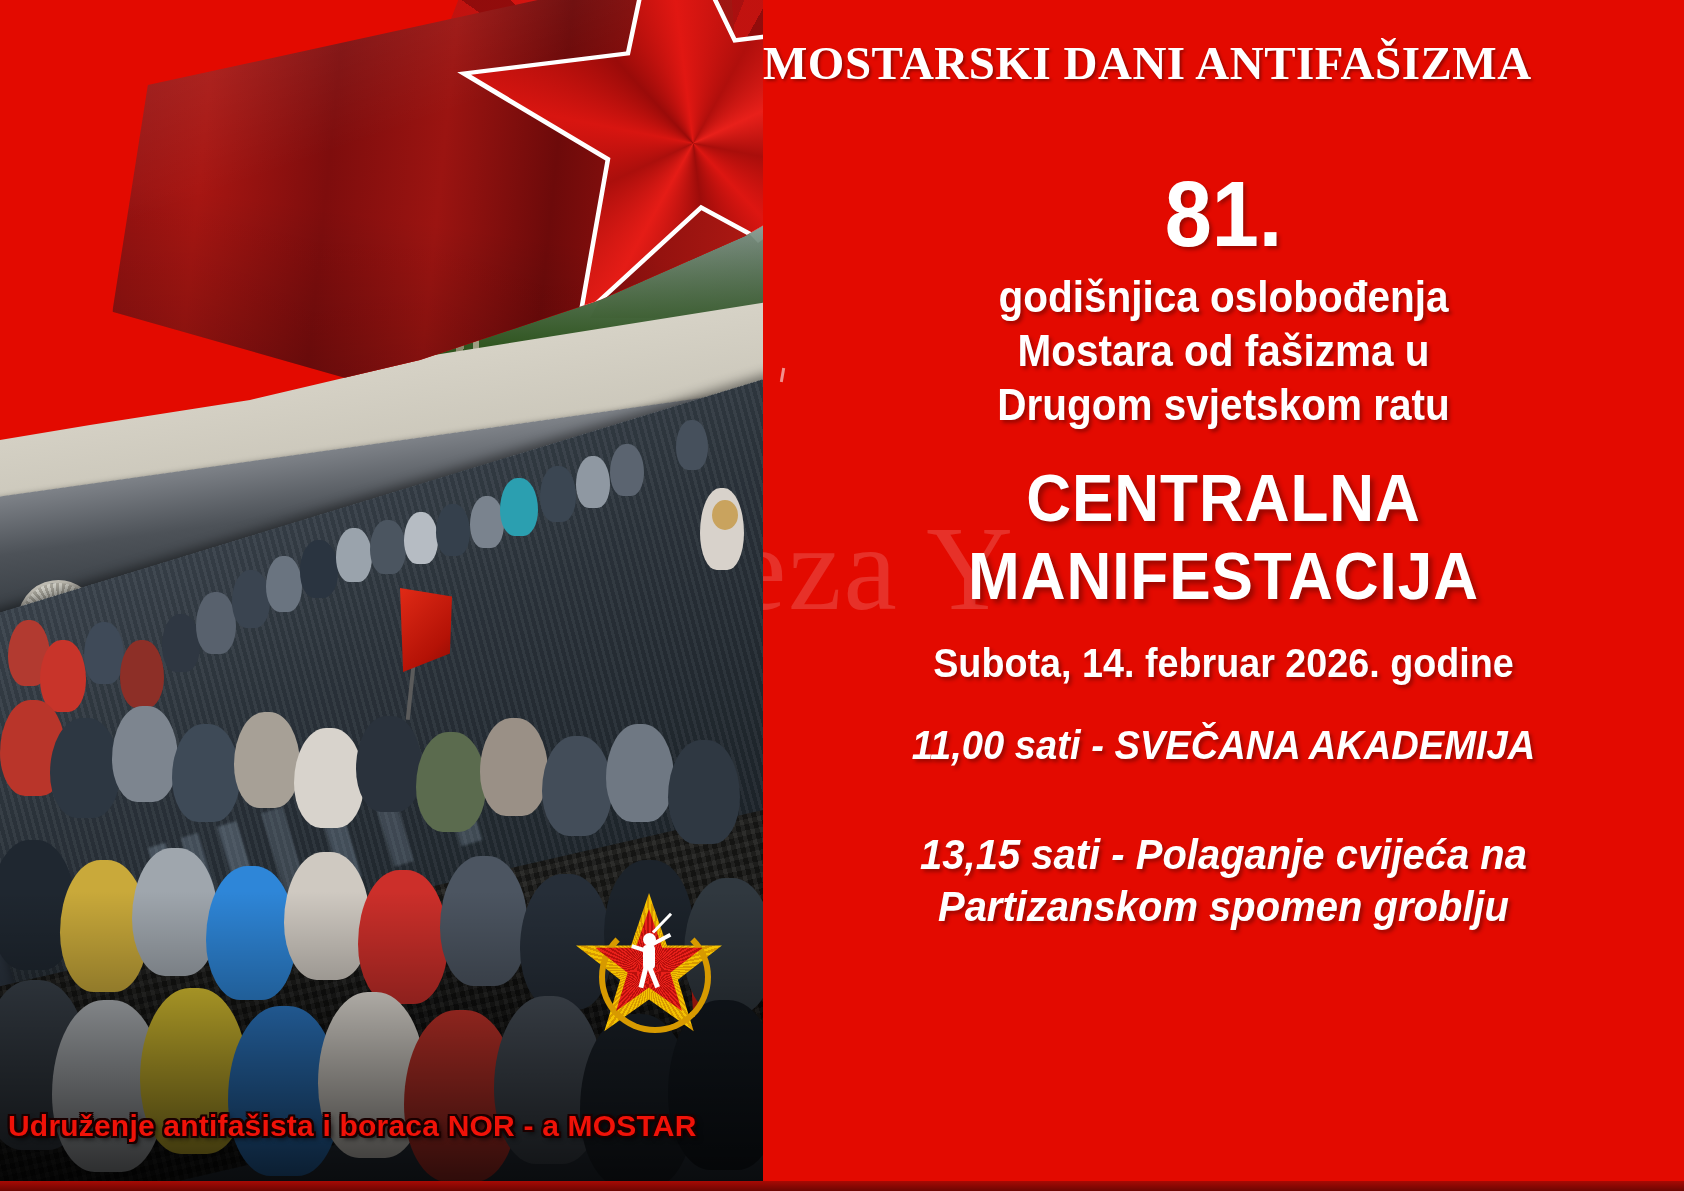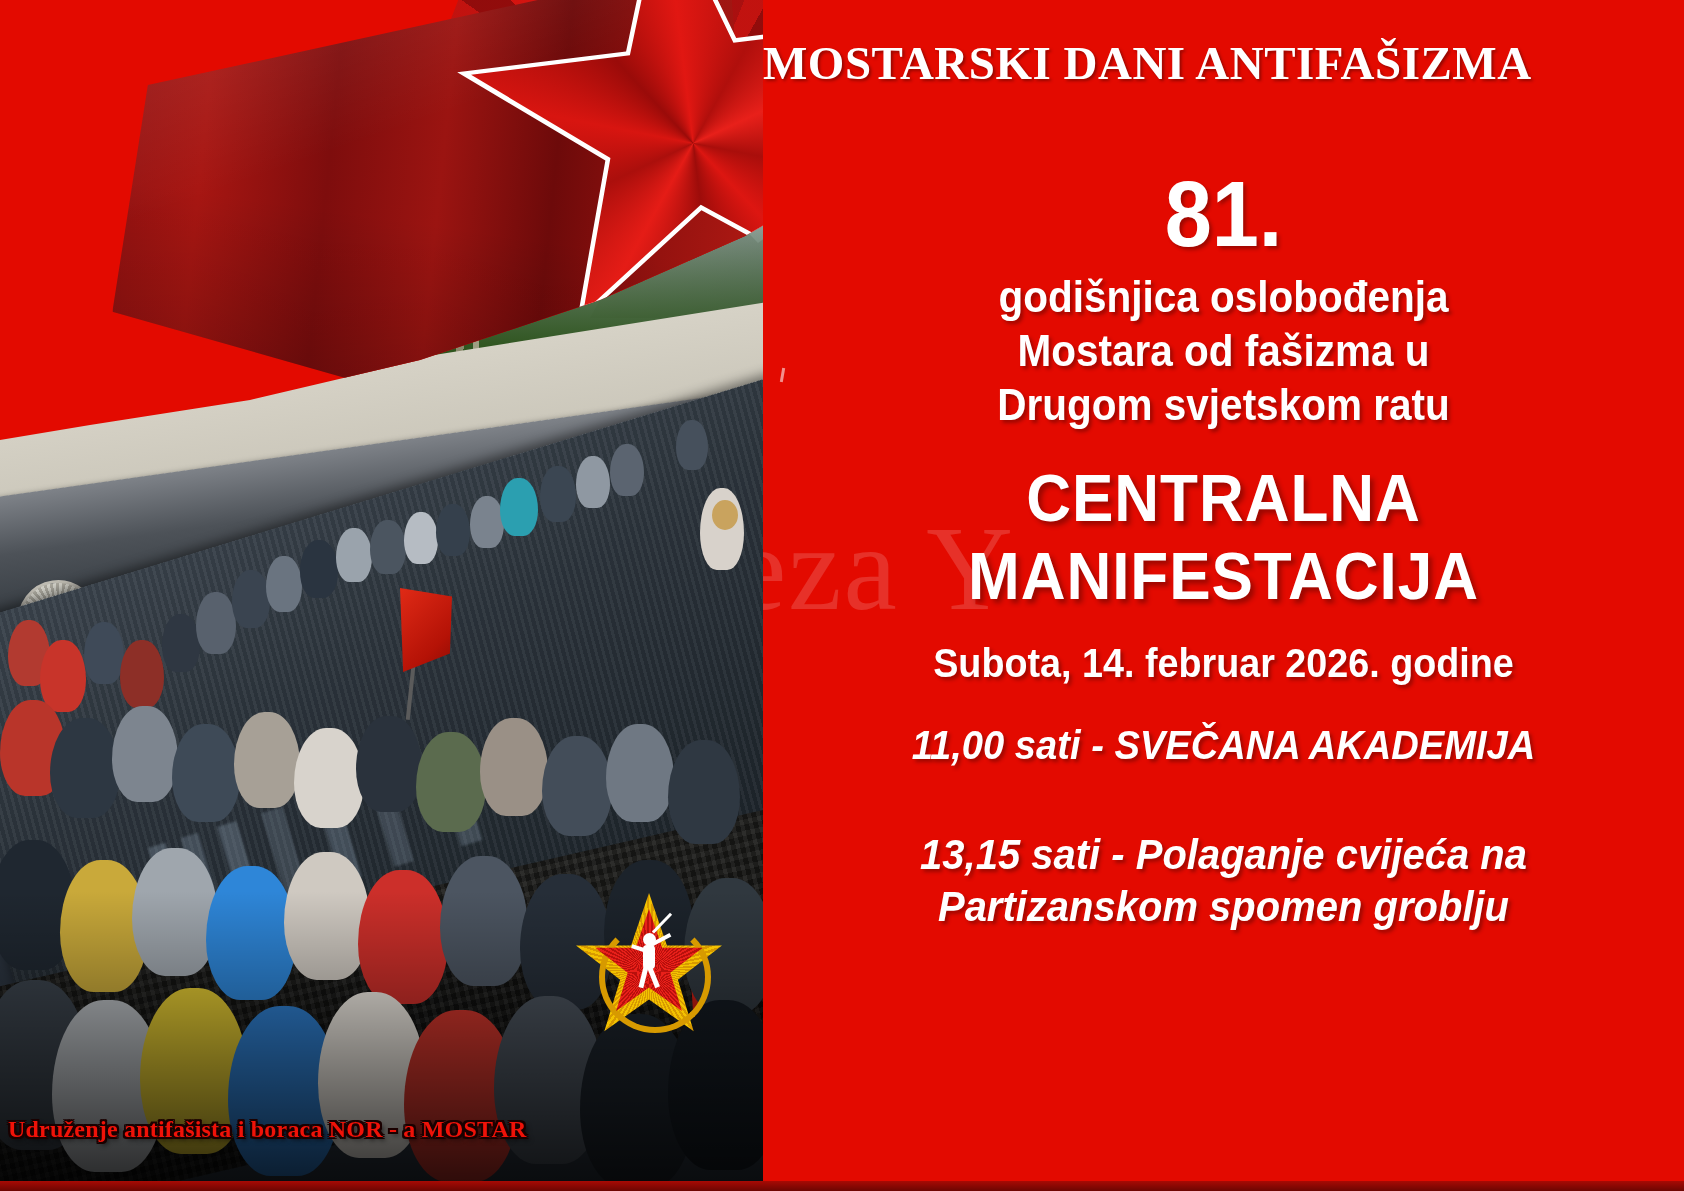--- a/index.html
+++ b/index.html
@@ -160,22 +160,22 @@
   .emblem .f-body{left:14px;top:12px;width:12px;height:24px;border-radius:4px;}
   .emblem .f-arm1{left:22px;top:10px;width:22px;height:4px;transform:rotate(-28deg);transform-origin:0 50%;}
   .emblem .f-arm2{left:2px;top:16px;width:16px;height:4px;transform:rotate(18deg);transform-origin:100% 50%;}
   .emblem .f-leg1{left:12px;top:33px;width:5px;height:22px;transform:rotate(14deg);}
   .emblem .f-leg2{left:22px;top:33px;width:5px;height:22px;transform:rotate(-22deg);}
   .emblem .f-rifle{left:24px;top:-2px;width:26px;height:3px;transform:rotate(-46deg);transform-origin:0 50%;}
 
   
   .photo-caption{
     position:absolute;left:8px;bottom:48px;width:760px;
-    font-family:Liberation Serif, serif;
-    font-weight:bold;font-size:24px;letter-spacing:.2px;
+    font-family:Liberation Sans, sans-serif;
+    font-weight:bold;font-size:30px;letter-spacing:.2px;
     color:#f01208;white-space:nowrap;
     text-shadow:
       2px 0 0 #1a0000,-2px 0 0 #1a0000,0 2px 0 #1a0000,0 -2px 0 #1a0000,
       2px 2px 0 #1a0000,-2px 2px 0 #1a0000,2px -2px 0 #1a0000,-2px -2px 0 #1a0000,
       3px 3px 5px rgba(0,0,0,.85);
   }
 
   
   .banner{
     position:absolute;left:0;top:0;width:790px;height:480px;

